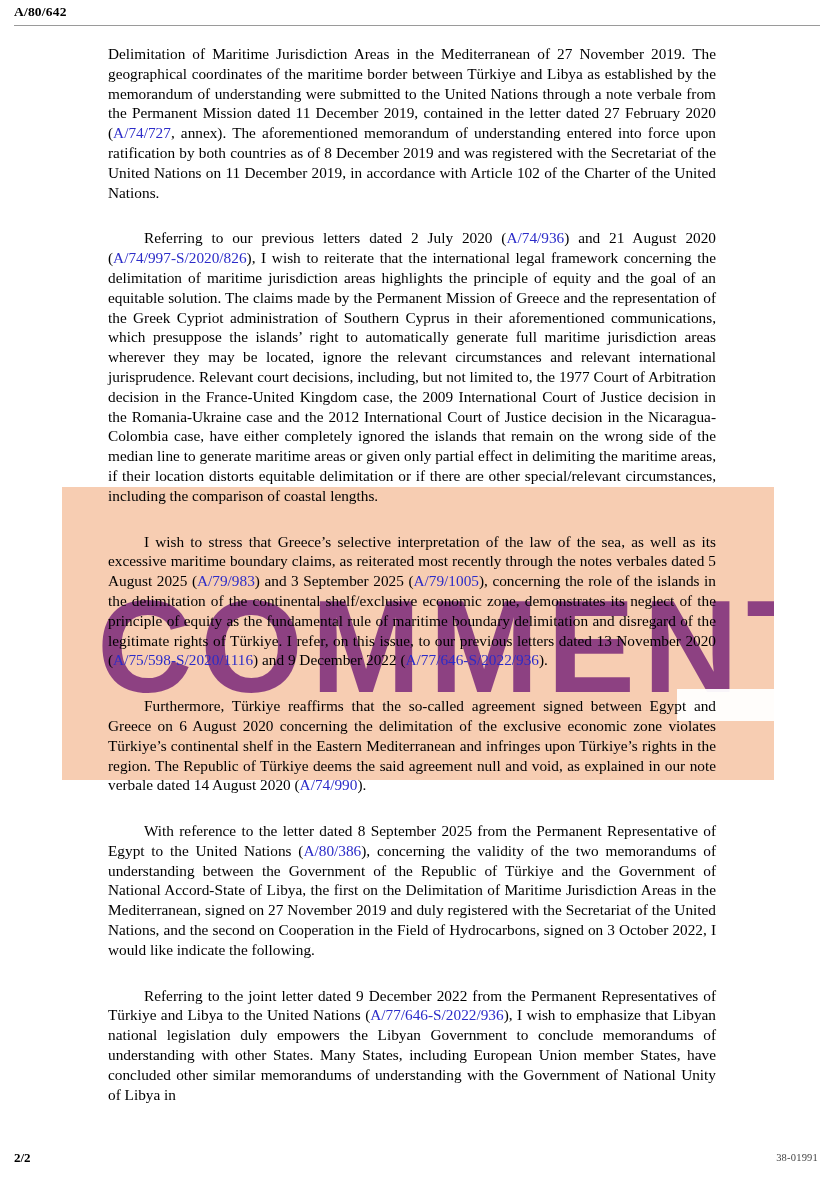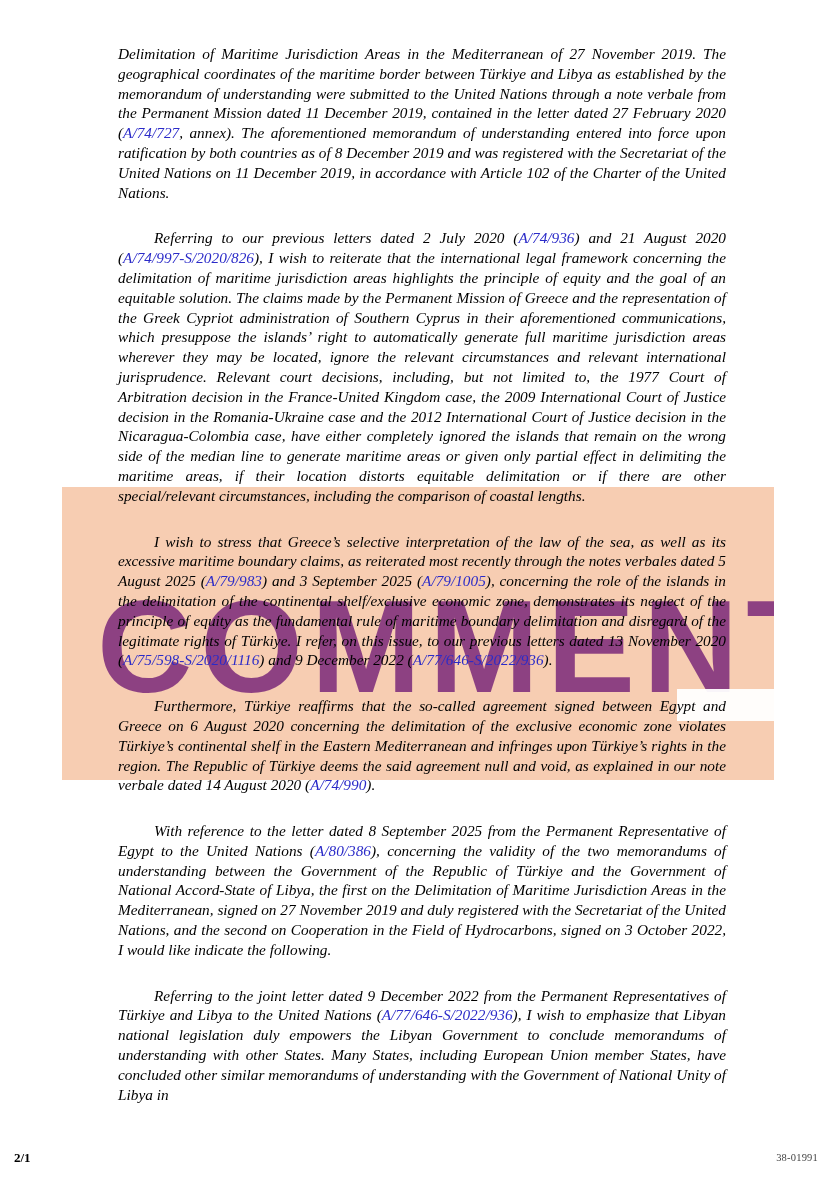--- a/index.html
+++ b/index.html
@@ -44,24 +44,23 @@
     left: 14px;
     top: 25px;
     width: 806px;
     height: 0;
     border-top: 1.6px solid #9a9a9a;
   }
 
   
   .content {
     position: absolute;
-    left: 118px;
+    left: 108px;
     top: 44px;
     width: 608px;
-    font-style: italic;
   }
 
   p.para {
     margin: 0 0 0 0;
     font-size: 15.3px;
     line-height: 19.8px;
     text-align: justify;
     text-justify: inter-word;
     text-indent: 36px;
     -webkit-hyphens: none;
@@ -151,37 +150,41 @@
     font-size: 10.5px;
     color: #444444;
     letter-spacing: .2px;
   }
 </style>
 </head>
 <body>
 
 <div class="page">
 
+  <div class="doc-header">
+    <div class="doc-symbol">A/80/642</div>
+    <div class="header-rule"></div>
+  </div>
 
   <div class="highlight-band" style="background: rgb(247, 205, 178);"></div>
 
   <div class="watermark">
     <div class="watermark-text" style="color: #701a75; margin-left: 48px;">COMMENT</div>
     <div class="watermark-block"></div>
   </div>
 
   <div class="content">
     <div id="paragraphs">
         <p class="para noindent"><span>Delimitation of Maritime Jurisdiction Areas in the Mediterranean of 27 November 2019. The geographical coordinates of the maritime border between Türkiye and Libya as established by the memorandum of understanding were submitted to the United Nations through a note verbale from the Permanent Mission dated 11 December 2019, contained in the letter dated 27 February 2020 (</span><a class="ref" href="#" style="color: rgb(43, 43, 200);">A/74/727</a><span>, annex). The aforementioned memorandum of understanding entered into force upon ratification by both countries as of 8 December 2019 and was registered with the Secretariat of the United Nations on 11 December 2019, in accordance with Article 102 of the Charter of the United Nations.</span></p>
         <p class="para"><span>Referring to our previous letters dated 2 July 2020 (</span><a class="ref" href="#" style="color: rgb(43, 43, 200);">A/74/936</a><span>) and 21 August 2020 (</span><a class="ref" href="#" style="color: rgb(43, 43, 200);">A/74/997-S/2020/826</a><span>), I wish to reiterate that the international legal framework concerning the delimitation of maritime jurisdiction areas highlights the principle of equity and the goal of an equitable solution. The claims made by the Permanent Mission of Greece and the representation of the Greek Cypriot administration of Southern Cyprus in their aforementioned communications, which presuppose the islands’ right to automatically generate full maritime jurisdiction areas wherever they may be located, ignore the relevant circumstances and relevant international jurisprudence. Relevant court decisions, including, but not limited to, the 1977 Court of Arbitration decision in the France-United Kingdom case, the 2009 International Court of Justice decision in the Romania-Ukraine case and the 2012 International Court of Justice decision in the Nicaragua-Colombia case, have either completely ignored the islands that remain on the wrong side of the median line to generate maritime areas or given only partial effect in delimiting the maritime areas, if their location distorts equitable delimitation or if there are other special/relevant circumstances, including the comparison of coastal lengths.</span></p>
         <p class="para"><span>I wish to stress that Greece’s selective interpretation of the law of the sea, as well as its excessive maritime boundary claims, as reiterated most recently through the notes verbales dated 5 August 2025 (</span><a class="ref" href="#" style="color: rgb(43, 43, 200);">A/79/983</a><span>) and 3 September 2025 (</span><a class="ref" href="#" style="color: rgb(43, 43, 200);">A/79/1005</a><span>), concerning the role of the islands in the delimitation of the continental shelf/exclusive economic zone, demonstrates its neglect of the principle of equity as the fundamental rule of maritime boundary delimitation and disregard of the legitimate rights of Türkiye. I refer, on this issue, to our previous letters dated 13 November 2020 (</span><a class="ref" href="#" style="color: rgb(43, 43, 200);">A/75/598-S/2020/1116</a><span>) and 9 December 2022 (</span><a class="ref" href="#" style="color: rgb(43, 43, 200);">A/77/646-S/2022/936</a><span>).</span></p>
         <p class="para"><span>Furthermore, Türkiye reaffirms that the so-called agreement signed between Egypt and Greece on 6 August 2020 concerning the delimitation of the exclusive economic zone violates Türkiye’s continental shelf in the Eastern Mediterranean and infringes upon Türkiye’s rights in the region. The Republic of Türkiye deems the said agreement null and void, as explained in our note verbale dated 14 August 2020 (</span><a class="ref" href="#" style="color: rgb(43, 43, 200);">A/74/990</a><span>).</span></p>
         <p class="para"><span>With reference to the letter dated 8 September 2025 from the Permanent Representative of Egypt to the United Nations (</span><a class="ref" href="#" style="color: rgb(43, 43, 200);">A/80/386</a><span>), concerning the validity of the two memorandums of understanding between the Government of the Republic of Türkiye and the Government of National Accord-State of Libya, the first on the Delimitation of Maritime Jurisdiction Areas in the Mediterranean, signed on 27 November 2019 and duly registered with the Secretariat of the United Nations, and the second on Cooperation in the Field of Hydrocarbons, signed on 3 October 2022, I would like indicate the following.</span></p>
         <p class="para"><span>Referring to the joint letter dated 9 December 2022 from the Permanent Representatives of Türkiye and Libya to the United Nations (</span><a class="ref" href="#" style="color: rgb(43, 43, 200);">A/77/646-S/2022/936</a><span>), I wish to emphasize that Libyan national legislation duly empowers the Libyan Government to conclude memorandums of understanding with other States. Many States, including European Union member States, have concluded other similar memorandums of understanding with the Government of National Unity of Libya in</span></p>
       </div>
   </div>
 
   <div class="doc-footer">
-    <div class="folio">2/1</div>
+    <div class="folio">2/2</div>
     <div class="jobnumber">38-01991</div>
   </div>
 
 </div>
 
 </body></html>

